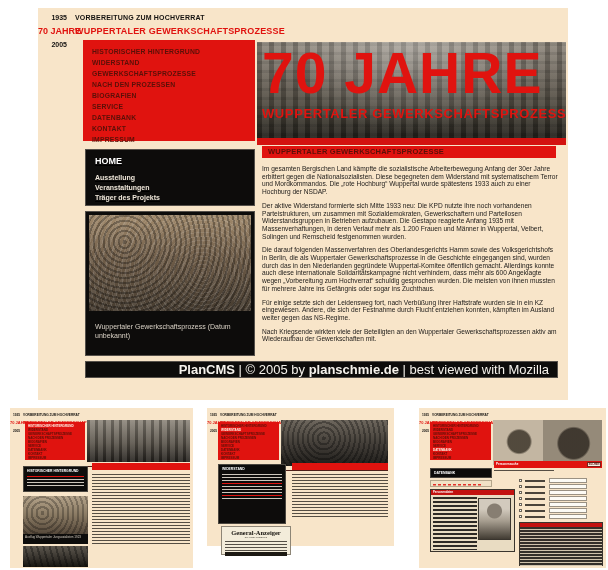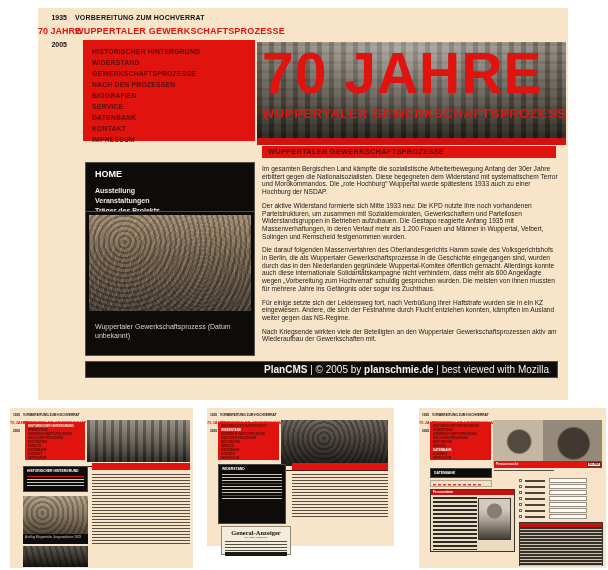--- a/index.html
+++ b/index.html
@@ -27,40 +27,40 @@
   .banner{position:absolute;left:219px;top:34px;width:309px;height:103px;overflow:hidden;background:
     radial-gradient(ellipse at 50% 0%, rgba(255,255,255,.28), transparent 62%),
     repeating-linear-gradient(90deg, rgba(0,0,0,.20) 0 5px, rgba(255,255,255,.06) 5px 12px),
     repeating-linear-gradient(0deg, rgba(0,0,0,.10) 0 3px, transparent 3px 9px),
     linear-gradient(180deg,#938c81 0%,#6e675d 35%,#474238 70%,#1d1b17 100%);}
   .banner-title{position:absolute;left:5px;top:2px;font-size:57px;line-height:58px;font-weight:bold;color:#e0130f;letter-spacing:1px;white-space:nowrap;}
   .banner-sub{position:absolute;left:5px;top:64px;font-size:13px;font-weight:bold;color:#e0130f;letter-spacing:.6px;white-space:nowrap;}
   .banner-strip{position:absolute;left:0;bottom:0;width:100%;height:7px;background:#d31210;}
 
   
-  .home-box{position:absolute;left:47px;top:154px;width:170px;height:57px;background:#0d0c0b;border:1px solid #55504a;padding:6px 0 0 9px;text-decoration:underline;}
+  .home-box{position:absolute;left:47px;top:141px;width:170px;height:57px;background:#0d0c0b;border:1px solid #55504a;padding:6px 0 0 9px;text-decoration:underline;}
   .home-title{font-size:9px;font-weight:bold;color:#ffffff;margin-bottom:7px;}
   .home-item{display:block;font-size:7px;font-weight:bold;color:#efe7da;line-height:10px;text-decoration:none;cursor:pointer;}
 
   
   .photo-box{position:absolute;left:47px;top:203px;width:170px;height:145px;background:#0d0c0b;border:1px solid #55504a;}
   .photo-crowd{position:absolute;left:3px;top:3px;width:162px;height:96px;background:
     repeating-radial-gradient(circle at 22% 28%, rgba(0,0,0,.28) 0 2px, transparent 2px 5px),
     repeating-radial-gradient(circle at 70% 60%, rgba(255,255,255,.10) 0 1px, transparent 1px 4px),
     repeating-linear-gradient(115deg, rgba(255,255,255,.08) 0 3px, transparent 3px 7px),
     linear-gradient(180deg,#a18a6c 0%,#6f5d49 45%,#453b2f 100%);}
   .photo-caption{position:absolute;left:9px;top:110px;width:152px;font-size:7px;line-height:9px;color:#d9d1c5;}
 
   
   .content-title{position:absolute;left:224px;top:138px;width:294px;height:12px;background:#e0130f;font-size:7.5px;font-weight:bold;color:#5a1008;line-height:12px;padding-left:6px;letter-spacing:.2px;}
   .paras{position:absolute;left:224px;top:157px;width:296px;height:190px;overflow:hidden;}
   .para{font-size:6.6px;line-height:7.7px;color:#1c1a18;margin:0 0 6px 0;}
 
   
-  .footer-bar{position:absolute;left:47px;top:353px;width:473px;height:17px;background:#0d0c0b;border:1px solid #55504a;text-align:right;font-size:10px;color:#f5f2ec;line-height:15px;padding-right:8px;white-space:nowrap;}
+  .footer-bar{position:absolute;left:47px;top:353px;width:473px;height:17px;background:#0d0c0b;border:1px solid #55504a;text-align:right;font-size:13px;color:#f5f2ec;line-height:15px;padding-right:8px;white-space:nowrap;}
   .footer-bar b{font-weight:bold;}
   .footer-link{color:#f5f2ec;text-decoration:none;font-weight:bold;cursor:pointer;}
 
   
   .thumb{position:absolute;background:#f8e5c9;cursor:pointer;}
   .t1{left:10px;top:408px;width:183px;height:160px;}
   .t2{left:207px;top:408px;width:187px;height:138px;}
   .t3{left:419px;top:408px;width:187px;height:160px;}
 
   .mini-header{position:absolute;left:0;top:1px;}

